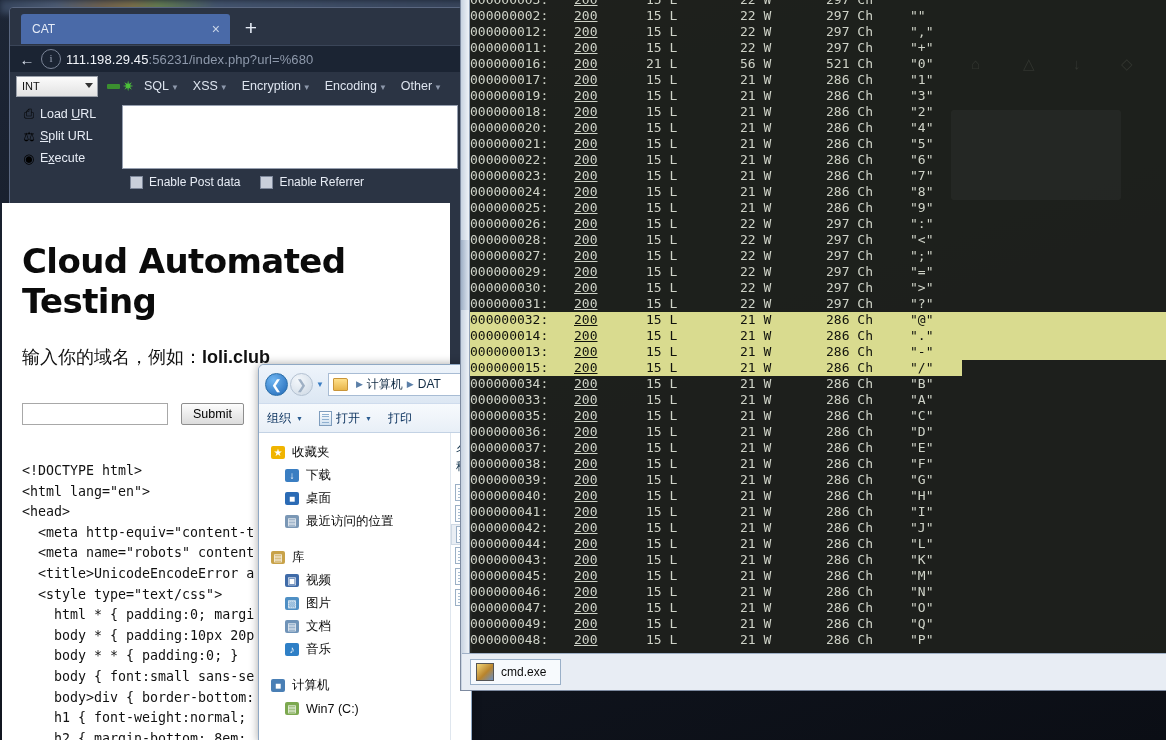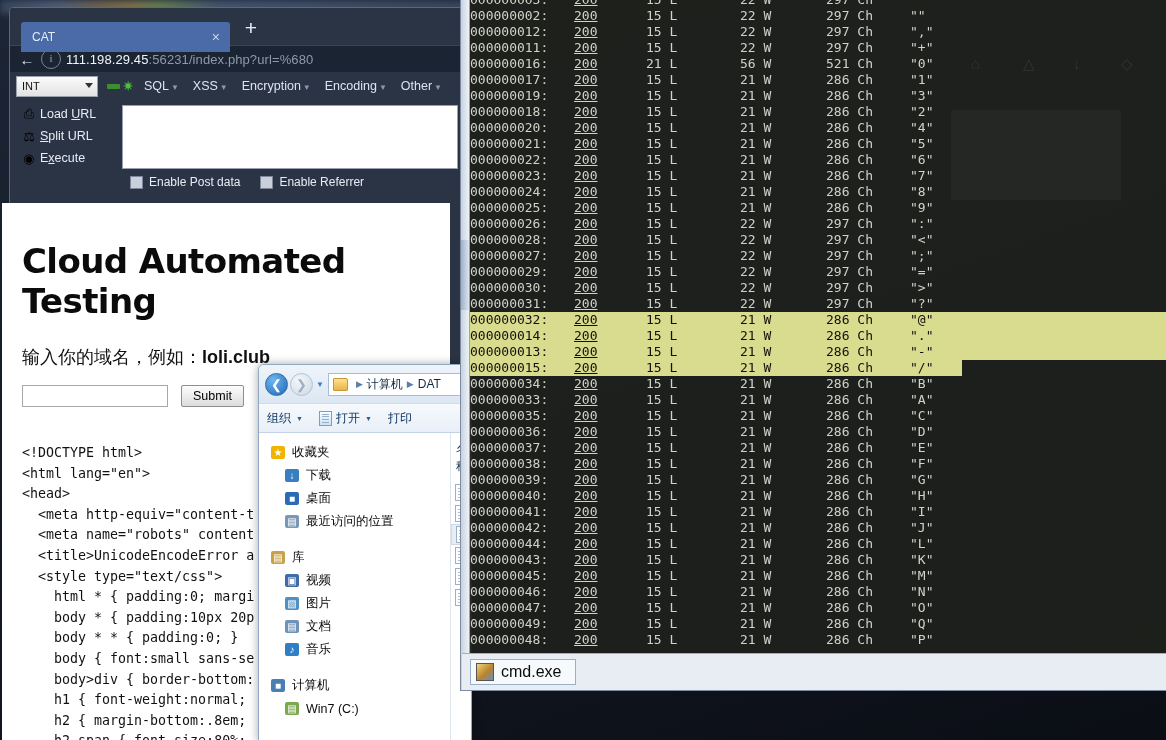--- a/index.html
+++ b/index.html
@@ -13,21 +13,21 @@
   #desktop{position:absolute;inset:0;background:linear-gradient(160deg,#1d2636 0%,#141a26 40%,#0b0e15 100%);}
   #desk-blur{position:absolute;left:0;top:0;width:470px;height:14px;
     background:linear-gradient(90deg,#3a4a63 0%,#55657f 12%,#7d6b52 22%,#8a7a4d 28%,#6e8a56 34%,#4a5c78 46%,#3c4a62 100%);
     filter:blur(3px);opacity:.85;}
 
   
   #browser{position:absolute;left:9px;top:7px;width:452px;height:733px;
     background:#2b3444;border:1px solid #5a6780;border-radius:4px 4px 0 0;overflow:hidden;}
   #tabstrip{height:37px;background:#2b3444;position:relative;}
   .tab{position:absolute;left:11px;top:6px;width:209px;height:30px;background:#4a6aa8;
-    border-radius:3px 3px 0 0;display:flex;align-items:center;margin-top:8px;}
+    border-radius:3px 3px 0 0;display:flex;align-items:center;}
   .tab-title{color:#e6ecf7;font-size:12px;padding-left:11px;flex:1;overflow:hidden;white-space:nowrap;}
   .tab-close{color:#cbd6e8;font-size:14px;padding-right:10px;line-height:1;}
   .tab-new{position:absolute;left:228px;top:9px;width:26px;height:24px;color:#e6ecf7;
     font-size:21px;text-align:center;line-height:22px;font-weight:300;}
 
   #urlbar{height:26px;background:#1b2433;display:flex;align-items:center;padding:0 6px;border-top:1px solid #3a4558;}
   #backbtn{width:22px;height:20px;display:flex;align-items:center;justify-content:center;color:#dfe6f2;font-size:15px;}
   #infoicon{width:18px;height:18px;border:1.4px solid #7b8598;border-radius:50%;color:#9aa4b6;
     font-size:11px;line-height:16px;text-align:center;font-family:"Liberation Serif",serif;margin:0 5px 0 3px;}
   #urltext{font-size:13px;white-space:nowrap;overflow:hidden;letter-spacing:.1px;}
@@ -55,21 +55,21 @@
   .ck{width:11px;height:11px;background:#c9cfdb;border:1px solid #7d879a;margin-right:6px;}
   .ck-lbl{color:#e7ecf5;font-size:12px;margin-right:20px;}
 
   
   #page{position:absolute;left:2px;top:203px;width:448px;bottom:0;background:#fff;overflow:hidden;}
   #page-inner{padding:22px 0 0 20px;}
   h1#cat-title{font-size:34px;font-weight:700;margin:16px 0 0 0;letter-spacing:-.6px;color:#0b0b0b;
      font-family:"DejaVu Sans",sans-serif;}
   #cat-sub{font-size:18px;margin:24px 0 0 0;color:#111;}
   #cat-sub b{font-weight:700;}
-  #form-row{margin-top:16px;display:flex;align-items:center;gap:13px;}
+  #form-row{margin-top:34px;display:flex;align-items:center;gap:13px;}
   #domain-input{width:140px;height:18px;border:1px solid #a8a8a8;background:#fff;}
   #submit-btn{font-size:12.5px;padding:3px 11px;background:linear-gradient(#fdfdfd,#dcdcdc);
      border:1px solid #8e8e8e;border-radius:2px;color:#000;}
   #src{margin-top:36px;font-family:"DejaVu Sans Mono",monospace;font-size:13.3px;line-height:20.6px;
      color:#111;white-space:pre;}
 
   
   #explorer{position:absolute;left:258px;top:364px;width:212px;height:376px;
     background:#f0f4f9;border:1px solid #8fa8c4;border-radius:6px 6px 0 0;overflow:hidden;
     box-shadow:0 0 10px rgba(0,0,0,.35);}
@@ -119,21 +119,21 @@
   .cline.hl{background:#d9db8f;color:#10120d;}
   .cline.hl.partial{background:linear-gradient(90deg,#d9db8f 0 492px,transparent 492px);}
   .c-id{display:inline-block;width:104px;}
   .c-code{display:inline-block;width:72px;text-decoration:underline;}
   .c-l{display:inline-block;width:94px;}
   .c-w{display:inline-block;width:86px;}
   .c-ch{display:inline-block;width:84px;}
   #cmd-bottom{position:absolute;left:1px;right:0;bottom:0;height:36px;background:#e8edf4;
      border-top:1px solid #9fb0c6;display:flex;align-items:center;padding-left:8px;}
   #cmd-task{display:flex;align-items:center;height:24px;background:#f7fafd;border:1px solid #9ab0c8;
-     padding:0 14px 0 5px;font-size:16px;color:#0b0b0b;}
+     padding:0 14px 0 5px;font-size:12px;color:#0b0b0b;}
   #cmd-ico{width:16px;height:16px;margin-right:7px;background:linear-gradient(135deg,#f3d77a,#b9842c 55%,#6a8fc2);
      border:1px solid #555;}
   
   .ghost{position:absolute;color:#43463f;font-size:15px;opacity:.55;}
   #ghost-panel{position:absolute;left:490px;top:110px;width:170px;height:90px;
      background:rgba(255,255,255,.035);border-radius:3px;}
 </style>
 </head>
 <body>
 

